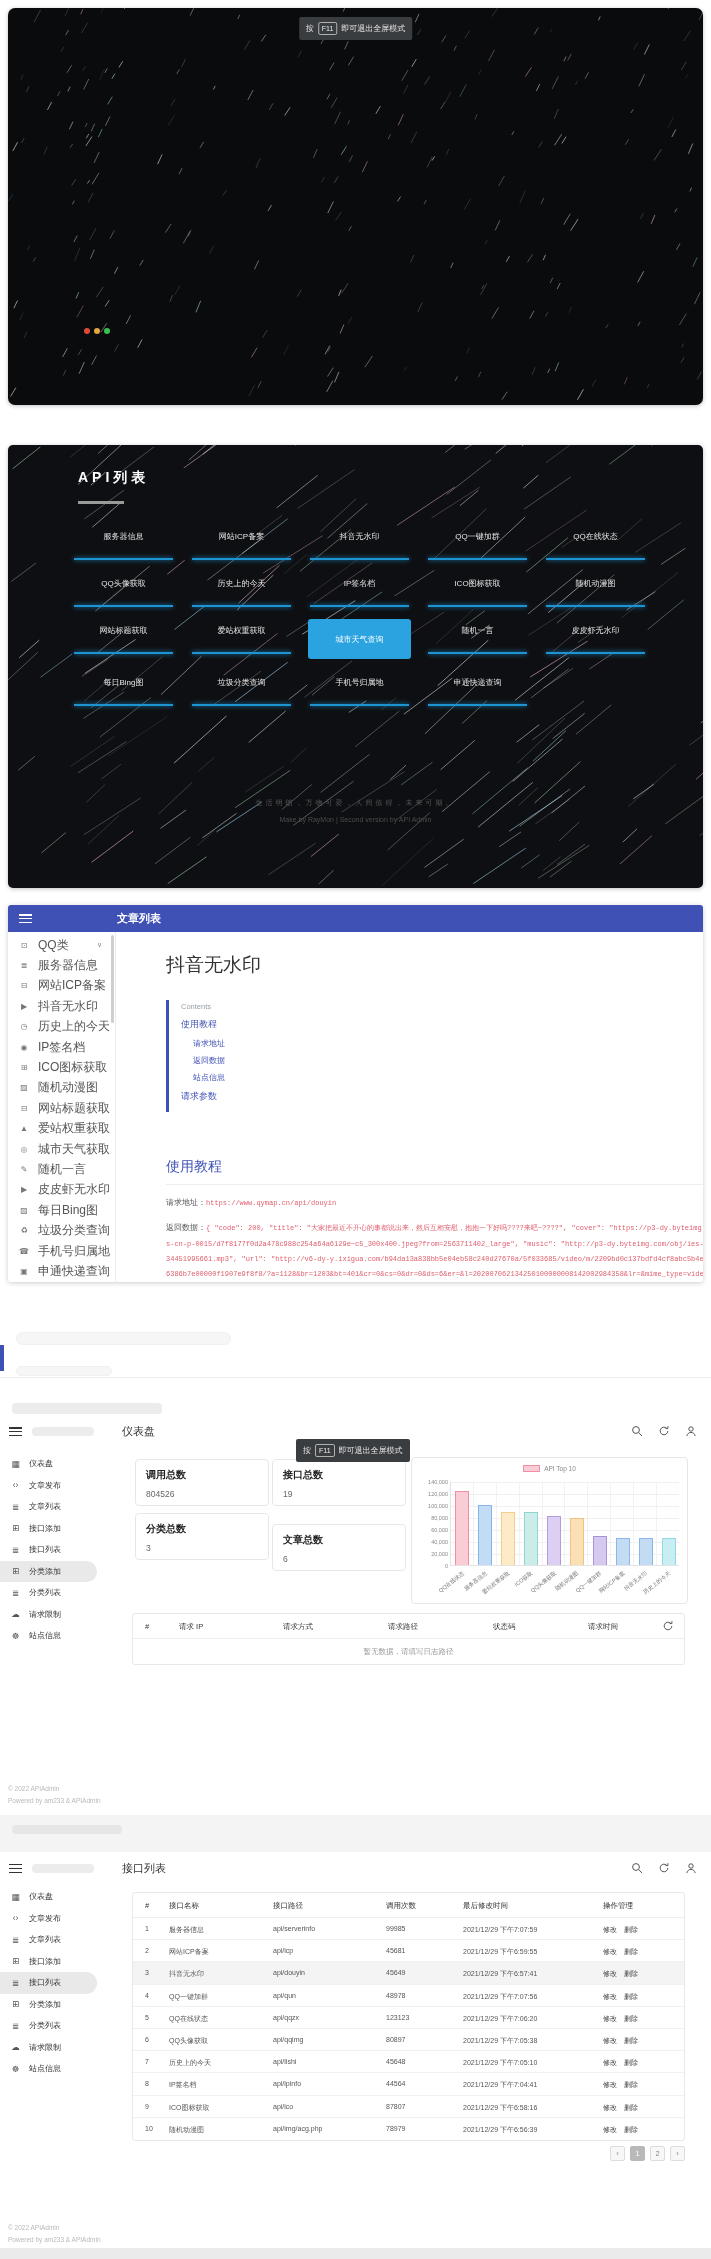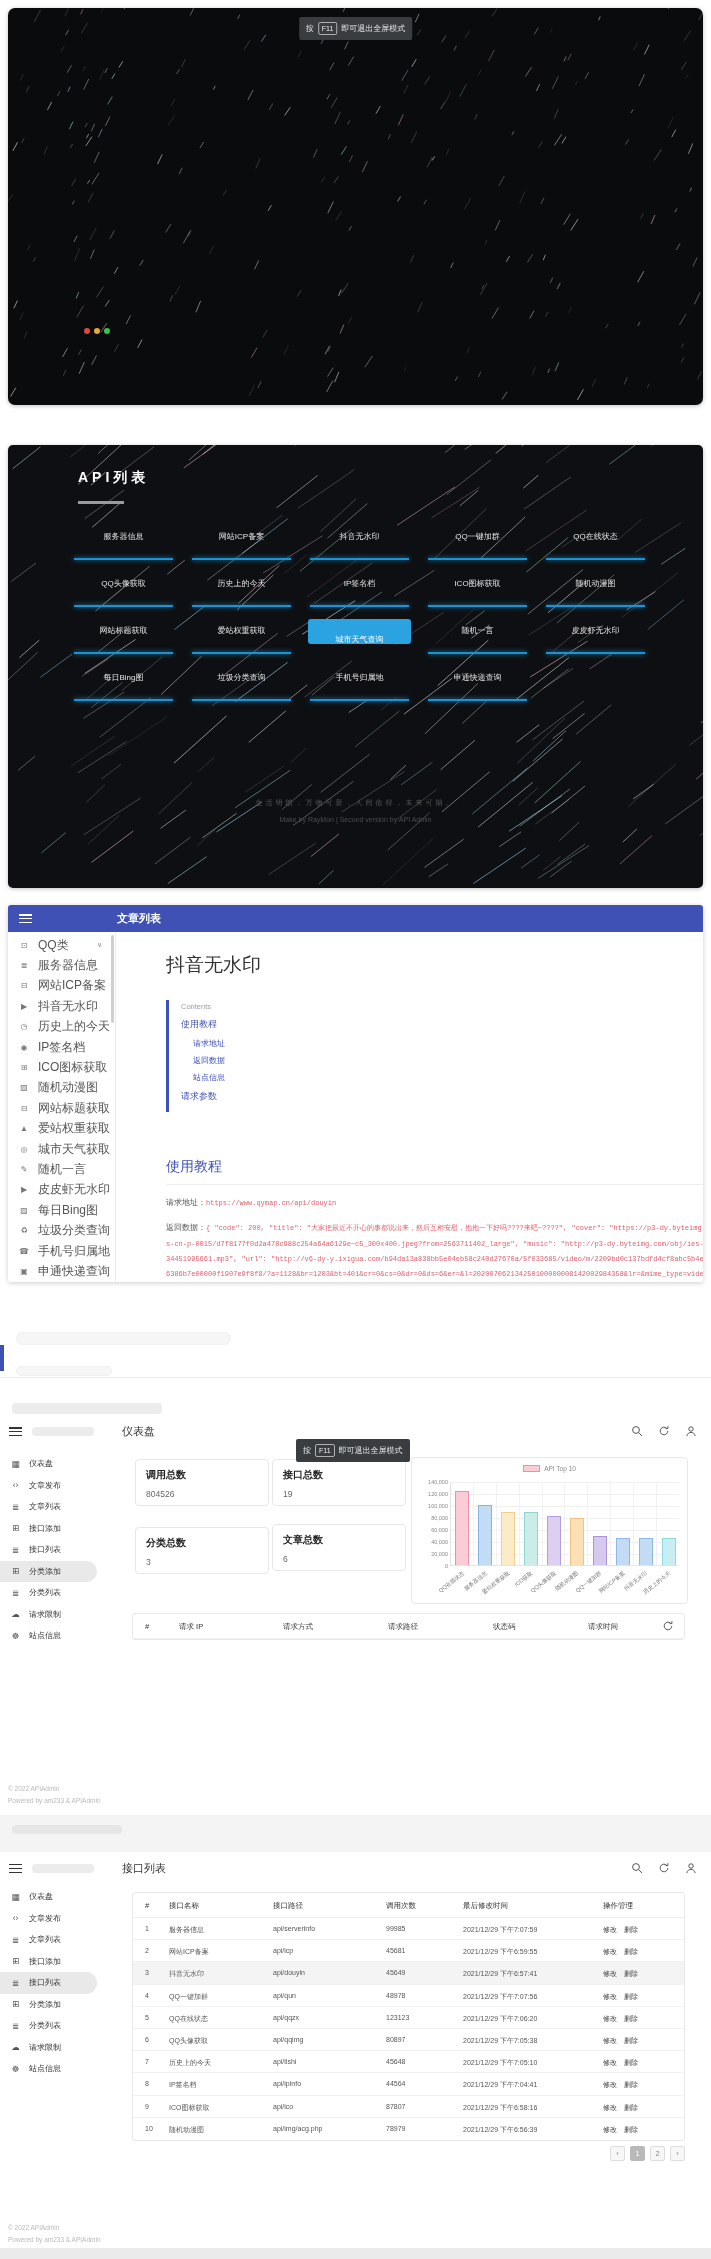--- a/index.html
+++ b/index.html
@@ -16,21 +16,21 @@
   .dot{width:6px;height:6px;border-radius:50%;cursor:pointer}
 
   
   .api-card{position:absolute;left:8px;top:445px;width:695px;height:443px;background:#0e0f12;border-radius:5px;overflow:hidden;box-shadow:0 1px 4px rgba(0,0,0,.25)}
   .api-title{position:absolute;left:70px;top:24px;color:#fff;font-weight:bold;font-size:14px;letter-spacing:4px;z-index:3}
   .api-underline{position:absolute;left:70px;top:56px;width:46px;height:3px;background:#9a9a9a;z-index:3}
   .api-grid{position:absolute;left:64px;top:84px;width:575px;display:grid;grid-template-columns:repeat(5,103px);column-gap:15px;row-gap:16px;z-index:3}
   .api-item{position:relative;height:31px;cursor:pointer}
   .api-label{position:absolute;top:2px;width:100%;text-align:center;color:#e4e4e4;font-size:8px;white-space:nowrap}
   .api-line{position:absolute;bottom:0;left:2px;right:2px;height:2px;background:#1d93d2;box-shadow:0 0 5px #1d93d2}
-  .api-item.active{background:#2aa3e0;border-radius:3px;height:25px;margin-top:-4px}
+  .api-item.active{background:#2aa3e0;border-radius:3px;height:40px;margin-top:-4px}
   .api-item.active .api-label{top:15px;color:#fff}
   .api-foot1{position:absolute;top:353px;width:100%;text-align:center;color:#585858;font-size:7px;letter-spacing:3px;z-index:3}
   .api-foot2{position:absolute;top:371px;width:100%;text-align:center;color:#4c4c4c;font-size:7px;z-index:3}
 
   
   .article-card{position:absolute;left:8px;top:905px;width:695px;height:377px;background:#fff;border-radius:3px;box-shadow:0 1px 5px rgba(0,0,0,.2);overflow:hidden}
   .article-header{position:absolute;top:0;left:0;right:0;height:27px;background:#3f51b5;display:flex;align-items:center;z-index:2}
   .burger{width:13px;height:9px;background:linear-gradient(to bottom,currentColor 0 1.5px,transparent 1.5px 3.8px,currentColor 3.8px 5.3px,transparent 5.3px 7.6px,currentColor 7.6px 9px);cursor:pointer;flex:none}
   .article-header .burger{color:#fff;margin-left:11px}
   .article-title{color:#fff;font-size:11px;font-weight:bold;margin-left:85px}
@@ -71,21 +71,21 @@
   .a-side{position:absolute;left:0;width:100px}
   #dash .a-side{top:58px}
   #iface .a-side{top:34px}
   .s-item{height:21.5px;display:flex;align-items:center;padding-left:10px;cursor:pointer}
   .s-item.active{background:#e9e9e9;border-radius:0 11px 11px 0;width:97px}
   .s-ico{width:11px;font-size:8.5px;color:#555;margin-right:8px;text-align:center;flex:none}
   .s-label{font-size:8px;color:#333;white-space:nowrap}
   .fs-tip.dash{left:296px;top:44px;transform:none}
 
   .stat-card{position:absolute;width:134px;height:47px;background:#fff;border:1px solid #e7e7e7;border-radius:4px;padding:8px 10px}
-  #sc1{left:135px;top:64px}#sc2{left:272px;top:64px}#sc3{left:135px;top:132px}#sc4{left:272px;top:129px}
+  #sc1{left:135px;top:64px}#sc2{left:272px;top:64px}#sc3{left:135px;top:118px}#sc4{left:272px;top:129px}
   .stat-label{font-size:10px;font-weight:bold;color:#1f1f1f}
   .stat-value{font-size:8.5px;color:#666;margin-top:7px}
 
   .chart-card{position:absolute;left:411px;top:62px;width:277px;height:147px;background:#fff;border:1px solid #e7e7e7;border-radius:4px}
   .chart-legend{position:absolute;top:7px;left:0;right:0;display:flex;justify-content:center;align-items:center;gap:4px}
   .legend-swatch{width:17px;height:7px;border:1px solid #ee8fa6;background:#f9ccd6}
   .legend-label{font-size:6.5px;color:#888}
   .chart-plot{position:absolute;left:38px;top:24px;width:229px;height:84px;border-left:1px solid #e3e3e3;border-bottom:1px solid #e3e3e3;background:repeating-linear-gradient(to right,transparent 0 21.9px,#f2f2f2 21.9px 22.9px)}
   .ytick{position:absolute;right:calc(100% + 3px);font-size:5.5px;color:#888;white-space:nowrap;transform:translateY(-50%)}
   .hgrid{position:absolute;left:0;right:0;height:1px;background:#f0f0f0}
@@ -861,20 +861,21 @@
         <span class="log-col lc1">请求 IP</span>
         <span class="log-col lc2">请求方式</span>
         <span class="log-col lc3">请求路径</span>
         <span class="log-col lc4">状态码</span>
         <span class="log-col lc5">请求时间</span>
         <svg class="a-ic log-refresh" viewBox="0 0 12 12">
             <path d="M9.8 6a3.8 3.8 0 1 1-1.2-2.8" fill="none" stroke="currentColor"></path>
             <path d="M9.9 1.2v2.4H7.5" fill="none" stroke="currentColor"></path>
           </svg>
       </div>
+      <div class="log-empty">暂无数据，请填写日志路径</div>
     </div>
     <div class="a-footer">
       <div>© 2022 APIAdmin</div>
       <div>Powered by am233 &amp; APIAdmin</div>
     </div>
   </section>
 
   <div class="gray-band">
       <span class="band-skel"></span>
     </div>

